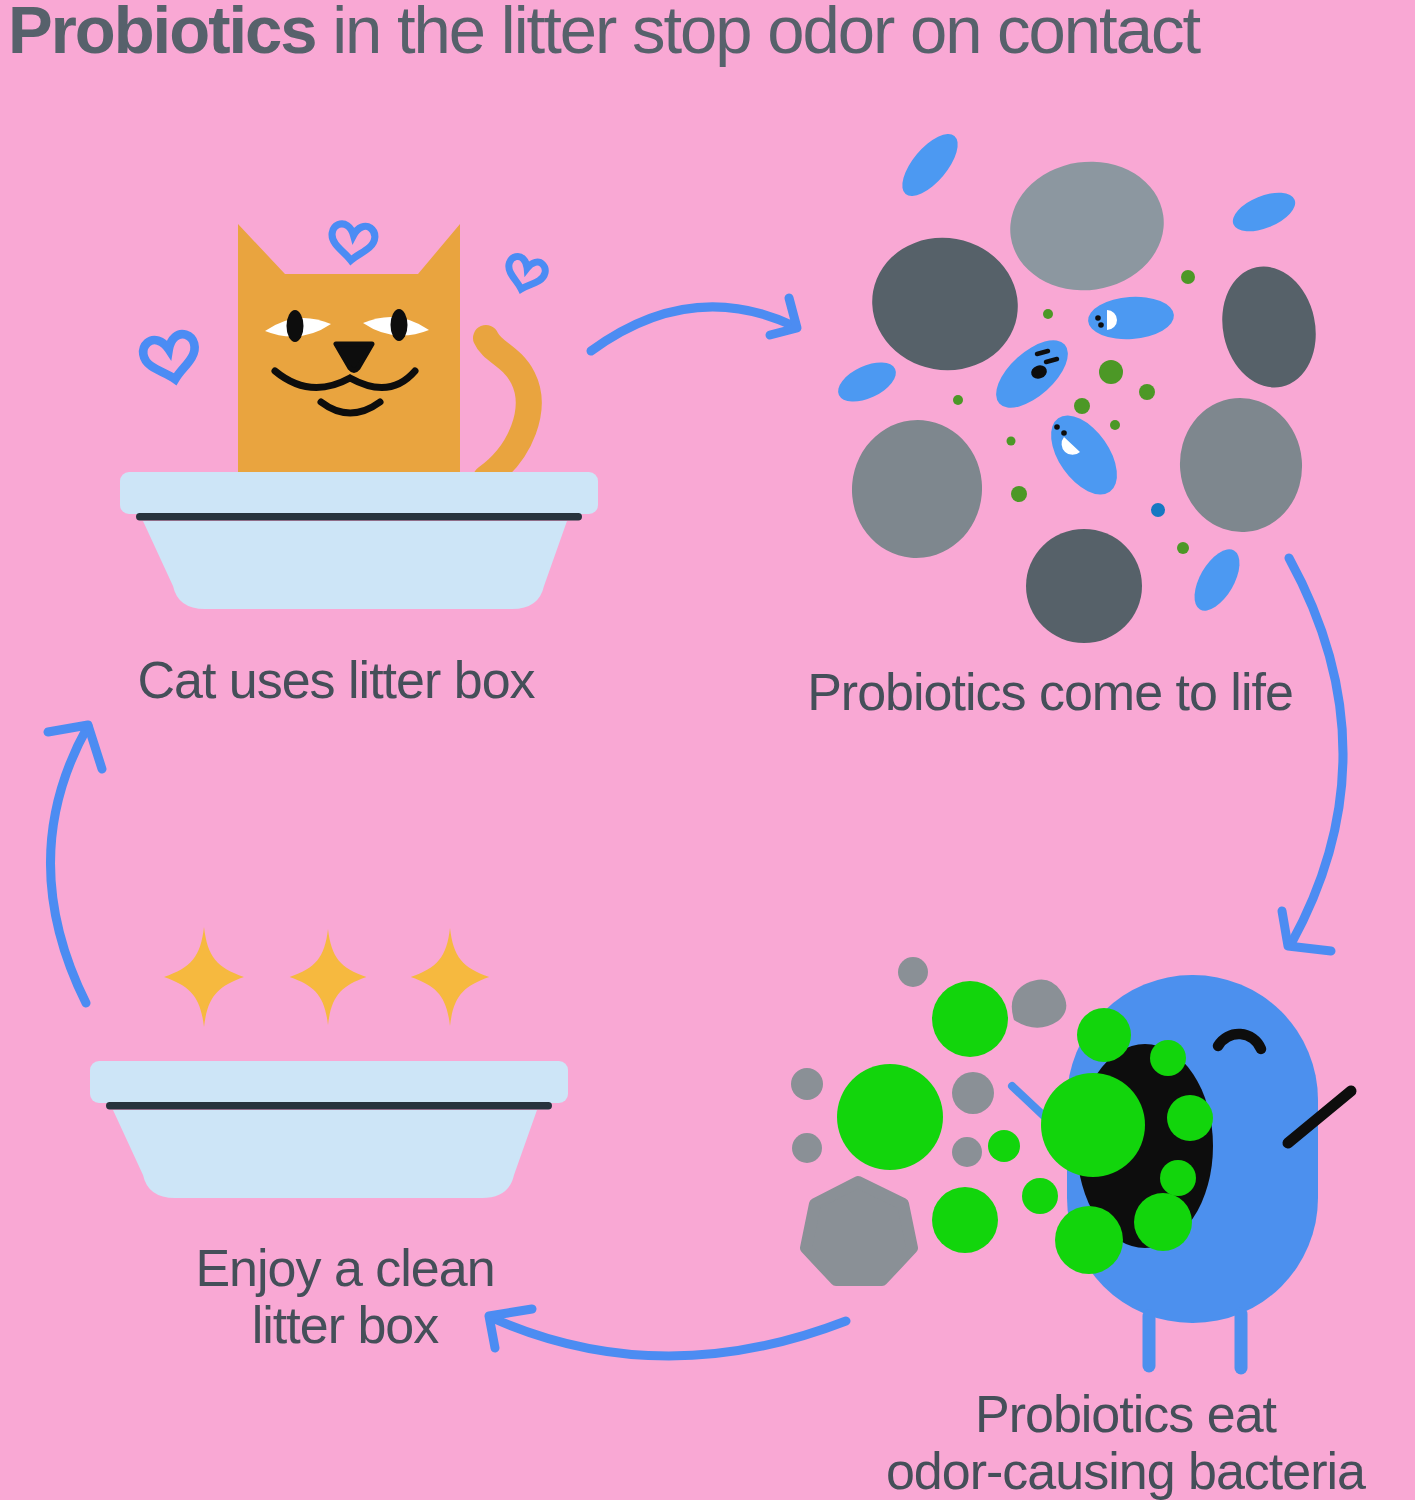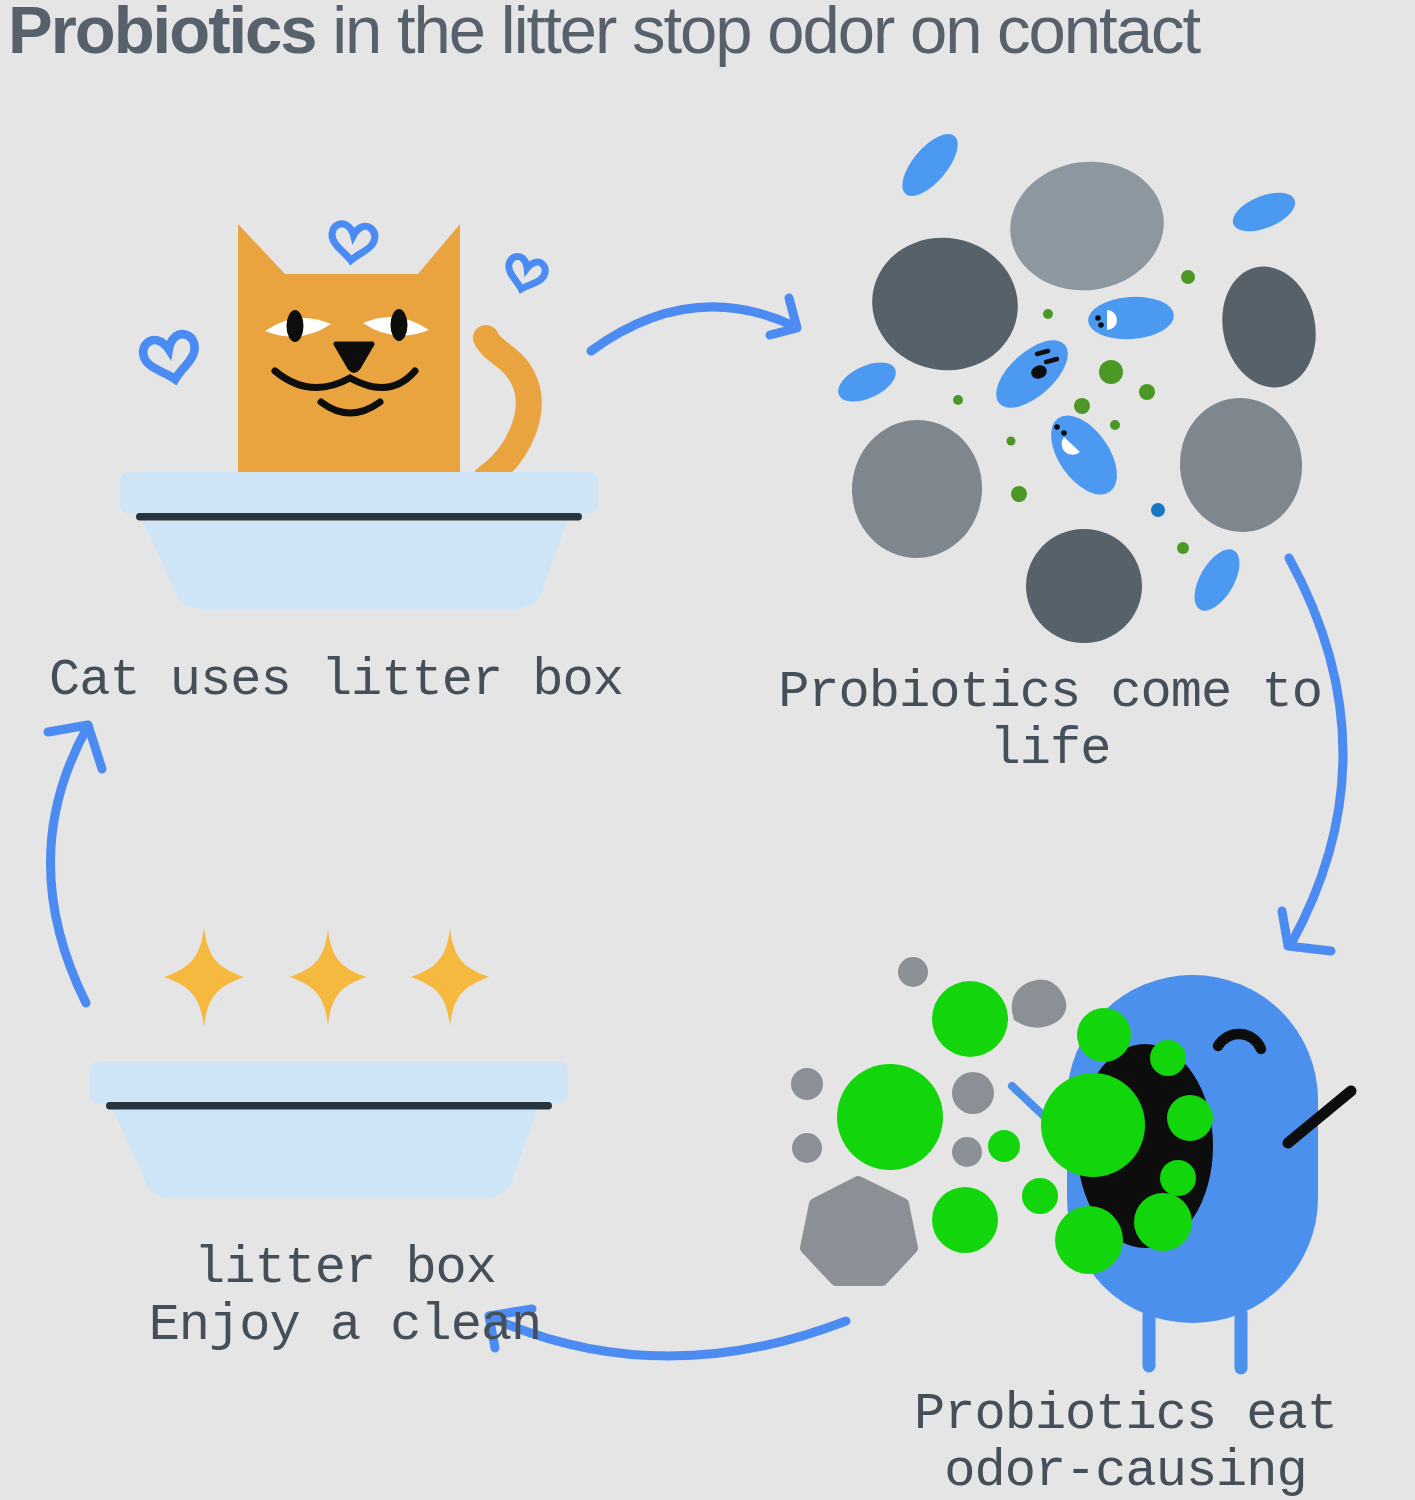--- a/index.html
+++ b/index.html
@@ -1,29 +1,29 @@
 <!DOCTYPE html>
 <html><head>
 <meta charset="utf-8">
 <style>
   html,body{margin:0;padding:0;background:#ffffff;}
   .canvas{
-    position:relative;width:1415px;height:1500px;background:#e5e5e5;
+    position:relative;width:1415px;height:1500px;background:#f9a8d4;
     overflow:hidden;font-family:"Liberation Sans",sans-serif;
   }
   .title{
     position:absolute;left:8px;top:-6px;width:1405px;
     font-size:67px;line-height:72px;letter-spacing:-2px;
     color:#57616B;font-weight:400;white-space:nowrap;
   }
   .title .emph{font-weight:700;}
   .art{position:absolute;left:0;top:0;width:1415px;height:1500px;}
   .caption{
     position:absolute;text-align:center;color:#454F59;
-    font-size:52px;line-height:57px;letter-spacing:-1px;font-weight:400;font-family:Liberation Mono, monospace;
+    font-size:52px;line-height:57px;letter-spacing:-1px;font-weight:400;
   }
   .cap1{left:36px;top:652px;width:600px;}
   .cap2{left:750px;top:664px;width:600px;text-align:center;}
   .cap3{left:833px;top:1386px;width:585px;}
   .cap4{left:65px;top:1240px;width:560px;}
 </style>
 </head>
 <body>
 
 <div class="canvas">
@@ -186,17 +186,17 @@
     <div>Cat uses litter box</div>
   </div>
   <div class="caption cap2">
     <div>Probiotics come to life</div>
   </div>
   <div class="caption cap3">
     <div>Probiotics eat</div>
     <div>odor-causing bacteria</div>
   </div>
   <div class="caption cap4">
+    <div>Enjoy a clean</div>
     <div>litter box</div>
-    <div>Enjoy a clean</div>
   </div>
 
 </div>
 
 </body></html>

